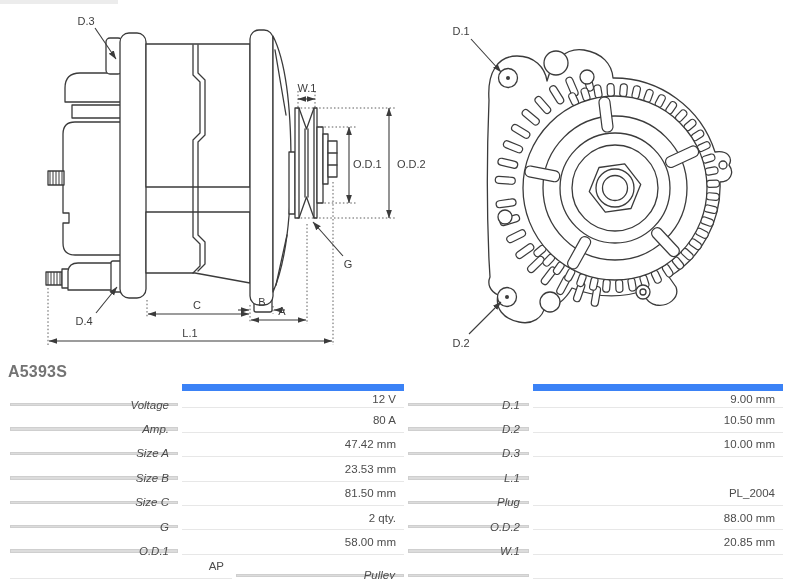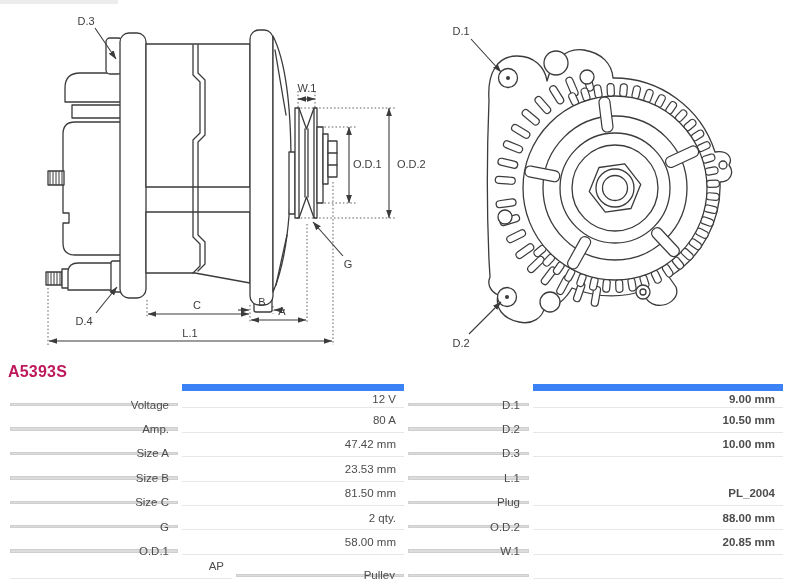--- a/index.html
+++ b/index.html
@@ -6,30 +6,30 @@
     font-family:"Liberation Sans", sans-serif;}
   .artifact{position:absolute;left:0;top:0;width:118px;height:4px;background:#ececec;}
   #diagram{display:block;width:790px;height:356px;}
   #diagram text{font-family:"Liberation Sans",sans-serif;font-size:11px;fill:#3d3d3d;}
   .ln{fill:none;stroke:#3b3b3b;stroke-width:1.3;stroke-linejoin:round;stroke-linecap:round;}
   .wh{fill:#ffffff;stroke:#3b3b3b;stroke-width:1.3;stroke-linejoin:round;}
   .dim{fill:none;stroke:#3b3b3b;stroke-width:1.1;}
   .dot{fill:none;stroke:#4a4a4a;stroke-width:.9;stroke-dasharray:1.5 2.2;}
   .hatch{stroke:#3b3b3b;stroke-width:1;}
   #teeth rect,#slots rect,#spokes rect{fill:#fff;stroke:#3b3b3b;stroke-width:1.2;}
-  .part-number{margin:7px 0 3px 8px;font-size:16px;font-weight:700;color:#be185d;
+  .part-number{margin:7px 0 3px 8px;font-size:16px;font-weight:700;color:#737373;
     letter-spacing:.2px;}
   .spec-wrap{margin:0 7px 0 8px;}
   .trow{display:flex;height:24.4px;padding-left:2px;box-sizing:border-box;}
   .cell{display:flex;align-items:center;justify-content:flex-end;box-sizing:border-box;
     font-size:11.5px;color:#4c4c4c;padding-right:8px;}
-  .lbl{background:#dcdcdc;border:1px solid #cfcfcf;margin:19px 4px 2px 0;}
+  .lbl{background:#dcdcdc;border:1px solid #cfcfcf;margin:19px 4px 2px 0;font-style:italic;}
   .val{background:#fff;border-bottom:1px solid #e7e7e7;margin-right:4px;}
   .trow:first-child .val{border-top:7px solid #3b82f6;}
-  .c1{width:168px;} .c2{width:222px;} .c3{width:121px;} .c4{flex:1;margin-right:0;font-weight:bold;}
+  .c1{width:168px;} .c2{width:222px;} .c3{width:121px;} .c4{flex:1;margin-right:0;}
 </style>
 </head>
 <body>
 
 <div class="artifact"></div>
 
 <svg id="diagram" viewBox="0 0 790 356">
   <defs>
     <marker id="ah" markerWidth="10" markerHeight="8" refX="8.4" refY="3.5" orient="auto-start-reverse" markerUnits="userSpaceOnUse">
       <path d="M0,0.5 L8.6,3.5 L0,6.5 Z" fill="#3b3b3b"></path>

